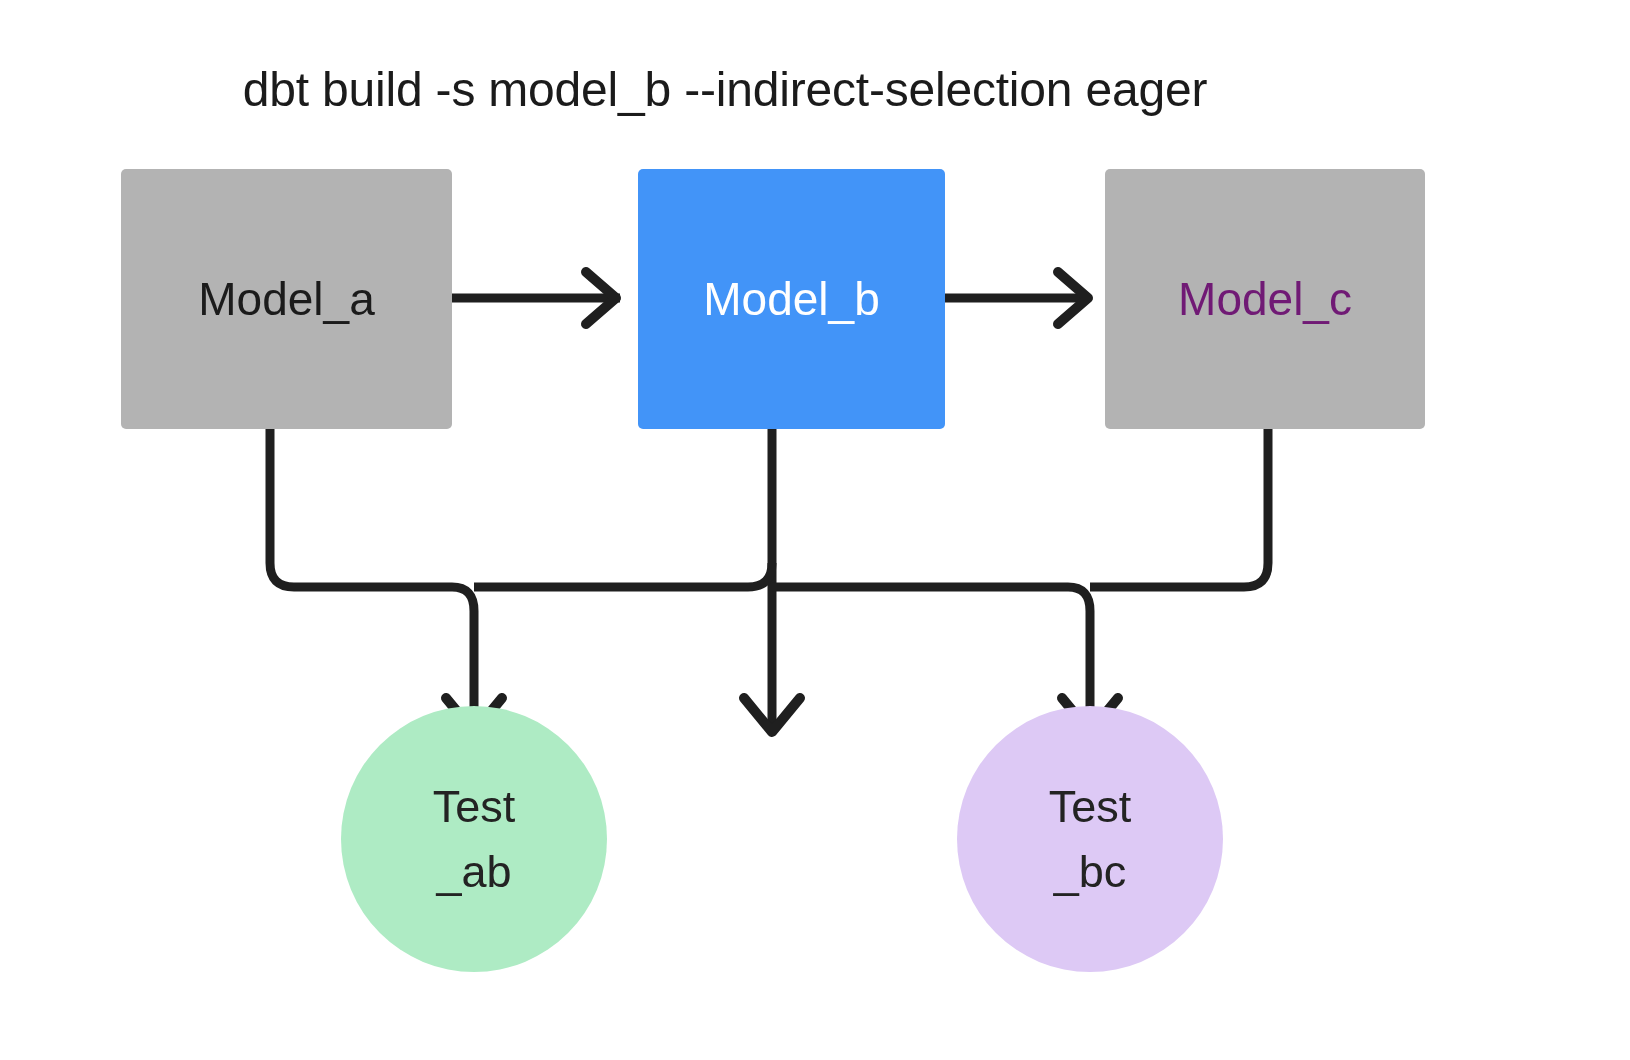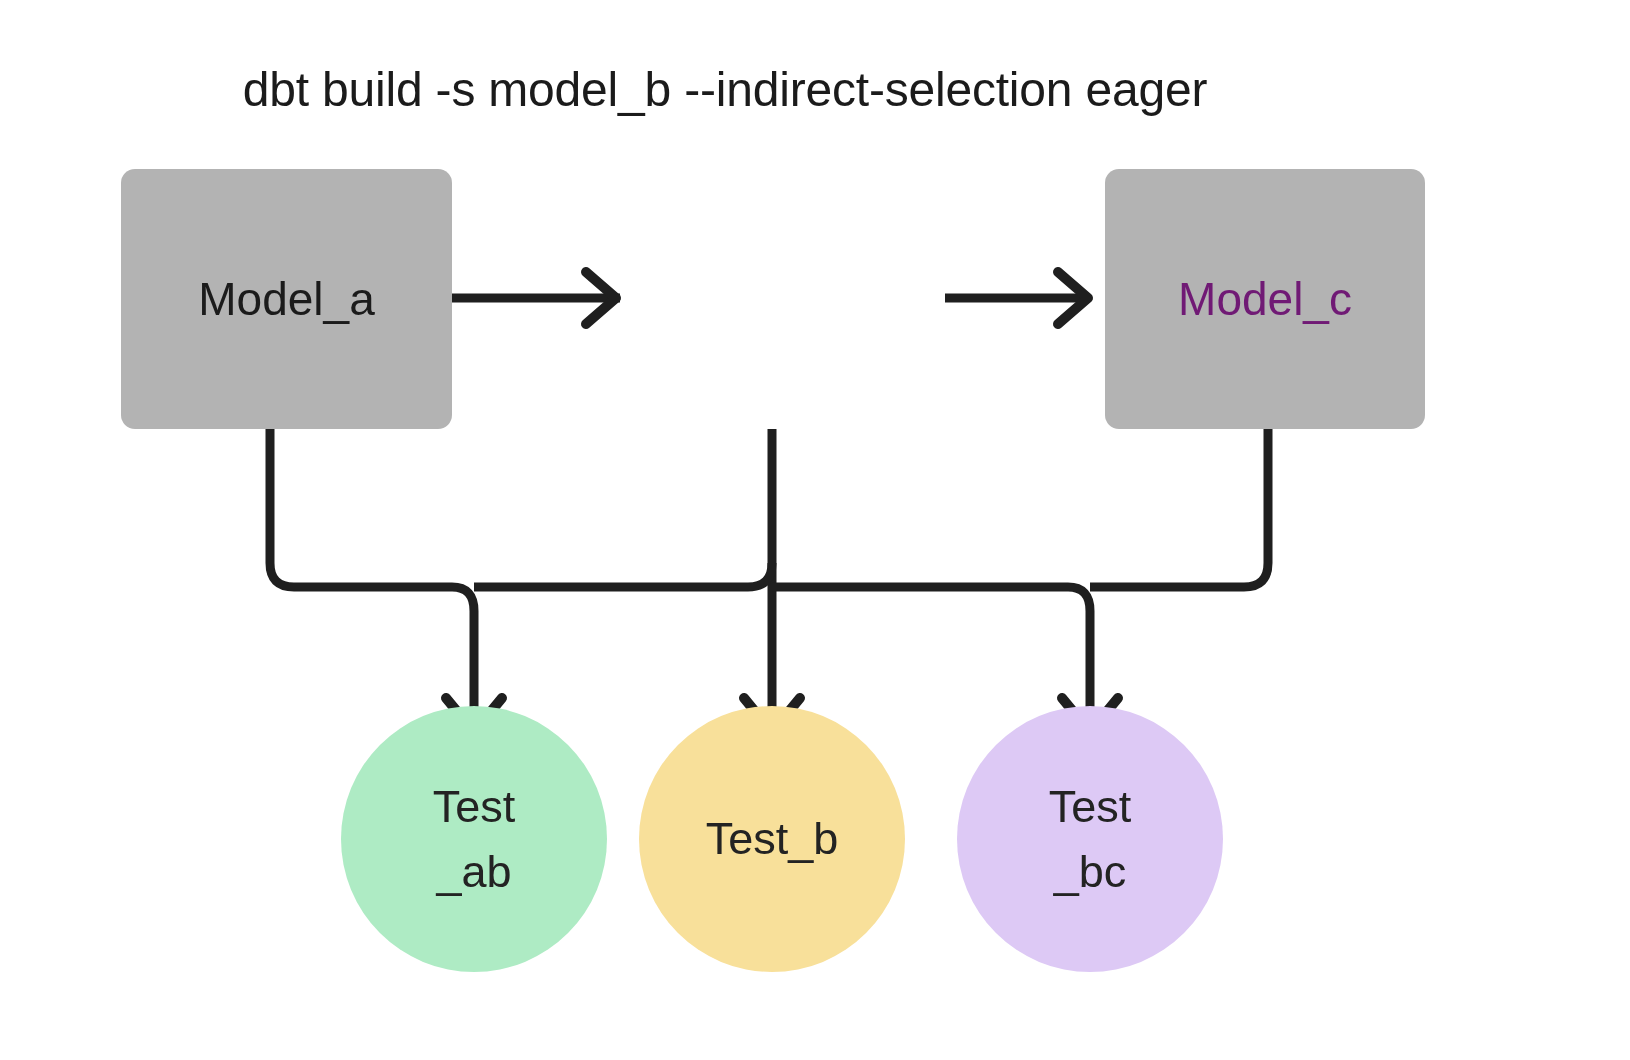--- a/index.html
+++ b/index.html
@@ -40,21 +40,21 @@
     color: #1b1b1b;
     letter-spacing: -0.2px;
     white-space: nowrap;
   }
 
   .node-box {
     position: absolute;
     display: flex;
     align-items: center;
     justify-content: center;
-    border-radius: 14px;
+    border-radius: 5px;
     font-size: 46px;
     font-weight: 400;
     color: #1b1b1b;
     line-height: 1.1;
   }
 
   .node-circle {
     position: absolute;
     display: flex;
     flex-direction: column;
@@ -99,32 +99,32 @@
       <polyline points="446,666 474,700 502,666"></polyline>
       <polyline points="744,666 772,700 800,666"></polyline>
       <polyline points="1062,666 1090,700 1118,666"></polyline>
     </g>
   </svg>
 
   <div class="node-box" style="left:121px; top:137px; width:331px; height:260px; background:#b3b3b3; color:#1b1b1b;">
     <span>Model_a</span>
   </div>
 
+  <div class="node-box" style="left:638px; top:137px; width:307px; height:260px; background:#4294f8; color:#ffffff;">
+    <span>Model_b</span>
+  </div>
 
   <div class="node-box" style="left:1105px; top:137px; width:320px; height:260px; background:#b3b3b3; color:#701a75;">
     <span>Model_c</span>
   </div>
 
   <div class="node-circle" style="left:341px; top:674px; width:266px; height:266px; background:#aeebc4;">
     <span class="ln">Test</span>
     <span class="ln">_ab</span>
   </div>
 
-  <div class="node-circle" style="left:639px; top:674px; width:266px; height:266px; background:#f8e09a;">
-    <span class="ln">Test_b</span>
-  </div>
 
   <div class="node-circle" style="left:957px; top:674px; width:266px; height:266px; background:#ddc9f5;">
     <span class="ln">Test</span>
     <span class="ln">_bc</span>
   </div>
 
 </div>
 
 </body></html>

